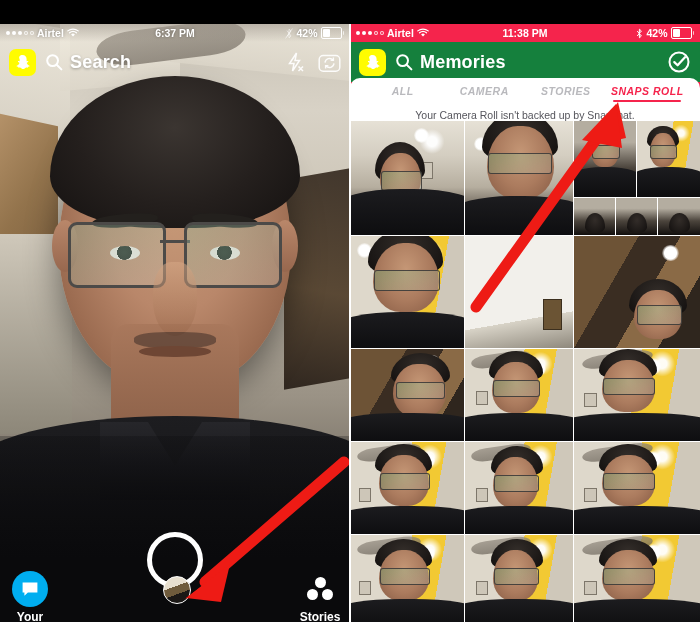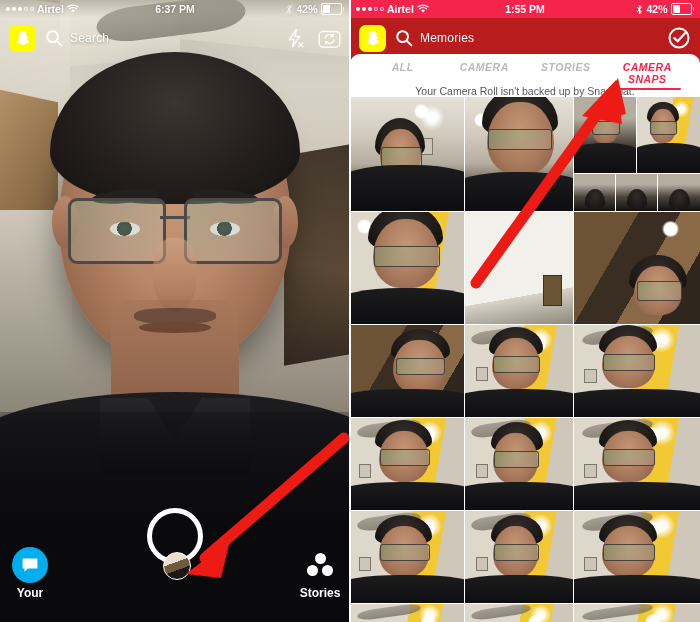--- a/index.html
+++ b/index.html
@@ -1,17 +1,17 @@
 <!DOCTYPE html>
 <html><head>
 <meta charset="utf-8">
 <style>
   html,body{margin:0;padding:0;background:#000;}
   body{width:700px;height:622px;overflow:hidden;font-family:"Liberation Sans",sans-serif;}
-  .screen{position:relative;width:700px;height:512px;display:flex;}
+  .screen{position:relative;width:700px;height:512px;display:flex;margin-top:24px;}
 
   
   .panel{position:relative;width:350px;height:622px;overflow:hidden;}
 
   
   #left-panel{background:#111;}
   .cam-photo{position:absolute;inset:0;overflow:hidden;}
   
   .room{position:absolute;inset:0;
         background:
@@ -77,25 +77,25 @@
   .dots i{width:4px;height:4px;border-radius:50%;background:currentColor;display:block;}
   .dots i.hollow{background:transparent;box-shadow:inset 0 0 0 1px currentColor;opacity:.8;}
   .carrier{font-size:10.5px;}
   .batt{display:inline-flex;align-items:center;}
   .batt .body{width:17px;height:8px;border:1px solid currentColor;border-radius:2px;padding:1px;display:block;}
   .batt .fill{display:block;height:100%;width:42%;background:currentColor;border-radius:1px;}
   .batt .cap{width:1.5px;height:4px;background:currentColor;margin-left:1px;border-radius:0 1px 1px 0;opacity:.7;}
 
   
   .appbar{position:absolute;left:0;top:18px;width:350px;height:40px;display:flex;align-items:center;padding:0 9px;box-sizing:border-box;}
-  #right-panel .appbar{background:#b91c1c;}
+  #right-panel .appbar{background:#15803d;}
   .ghost-badge{width:27px;height:27px;border-radius:7px;background:#fffc00;display:flex;align-items:center;justify-content:center;flex:none;}
   .ghost{width:15px;height:17px;}
   .search-wrap{display:flex;align-items:center;gap:7px;margin-left:9px;}
-  .search-label{color:#fff;font-size:12px;font-weight:normal;letter-spacing:.2px;}
+  .search-label{color:#fff;font-size:18px;font-weight:bold;letter-spacing:.2px;}
   #left-panel .search-label{text-shadow:0 1px 3px rgba(0,0,0,.3);}
   .appbar-right{margin-left:auto;display:flex;align-items:center;gap:13px;}
   .icon-btn{display:flex;align-items:center;justify-content:center;}
 
   
   #right-panel{background:#f5244c;}
   .sheet{position:absolute;left:0;top:54px;width:350px;height:568px;background:#fff;border-radius:10px 10px 0 0;overflow:hidden;}
   .tabs{display:flex;align-items:flex-start;height:27px;padding:7px 12px 0;box-sizing:border-box;font-style:italic;}
   .tab{flex:1;text-align:center;font-size:10.5px;font-weight:bold;letter-spacing:.5px;color:#b9b9bd;position:relative;padding-bottom:5px;}
   .tab.active{color:#f5244c;}
@@ -292,21 +292,21 @@
             <i class="hollow"></i>
             <i class="hollow"></i>
         </span>
         <span class="carrier">Airtel</span>
         <svg width="12" height="10" viewBox="0 0 12 10">
           <path d="M6 8.6 L4.1 6.4a3 3 0 0 1 3.8 0z" fill="#fff"></path>
           <path d="M2.5 4.8a5.6 5.6 0 0 1 7 0" stroke="#fff" stroke-width="1.2" fill="none" stroke-linecap="round"></path>
           <path d="M0.8 2.9a8.2 8.2 0 0 1 10.4 0" stroke="#fff" stroke-width="1.2" fill="none" stroke-linecap="round"></path>
         </svg>
       </div>
-      <div class="sb-mid">1:55 PM</div>
+      <div class="sb-mid">11:38 PM</div>
       <div class="sb-right">
         <svg width="7" height="11" viewBox="0 0 7 11">
           <path d="M1.2 3 L5.4 8 L3.4 9.8 V1.2 L5.4 3 L1.2 8" stroke="#fff" stroke-width="1" fill="none"></path>
         </svg>
         <span>42%</span>
         <span class="batt">
           <span class="body">
               <span class="fill"></span>
             </span>
             <span class="cap"></span>
@@ -336,21 +336,21 @@
         </span>
       </div>
     </div>
 
     <div class="sheet">
 
       <div class="tabs">
         <div class="tab">ALL</div>
         <div class="tab">CAMERA</div>
         <div class="tab">STORIES</div>
-        <div class="tab active">CAMERA SNAPS</div>
+        <div class="tab active">SNAPS ROLL</div>
       </div>
 
       <div class="sheet-note">Your Camera Roll isn't backed up by Snapchat.</div>
 
       <div class="grid">
 
         <div class="gcell" style="left:0;top:43px;width:114px;height:114px">
           <div class="thumb t-room">
             <div class="tlight" style="left:56%;top:6%"></div>
             <div class="tframe" style="left:62%;top:36%"></div>

